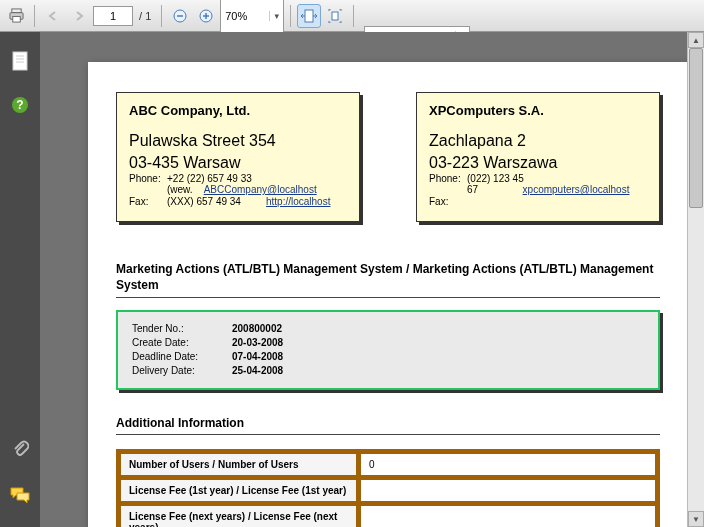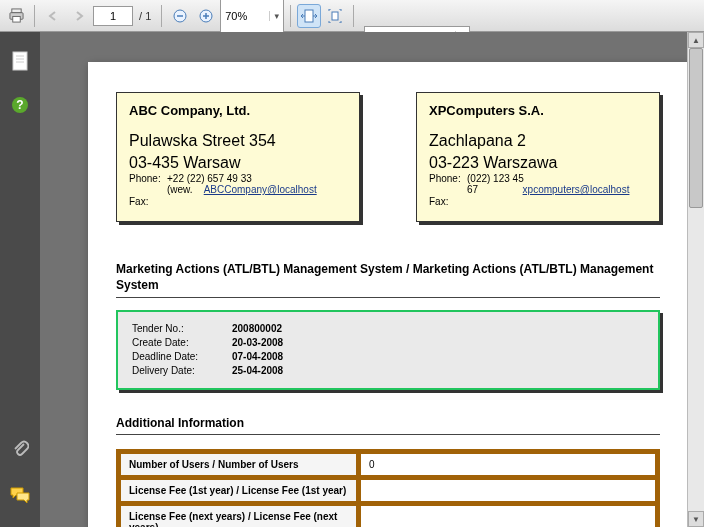--- a/index.html
+++ b/index.html
@@ -149,20 +149,21 @@
 
       <div class="company-row">
         <div class="company-box">
           <div class="comp-name">ABC Company, Ltd.</div>
           <div class="comp-line">Pulawska Street 354</div>
           <div class="comp-line">03-435 Warsaw</div>
           <div class="comp-grid">
             <span>Phone:</span>
             <span><span>+22 (22) 657 49 33 (wew.</span>&nbsp;&nbsp;&nbsp;&nbsp;<span class="comp-link">ABCCompany@localhost</span></span>
             <span>Fax:</span>
+            <span><span>(XXX) 657 49 34</span>&nbsp;&nbsp;&nbsp;&nbsp;&nbsp;&nbsp;&nbsp;&nbsp;&nbsp;<span class="comp-link">http://localhost</span></span>
           </div>
         </div>
         <div class="company-box">
           <div class="comp-name">XPComputers S.A.</div>
           <div class="comp-line">Zachlapana 2</div>
           <div class="comp-line">03-223 Warszawa</div>
           <div class="comp-grid">
             <span>Phone:</span>
             <span><span>(022) 123 45 67</span>&nbsp;&nbsp;&nbsp;&nbsp;&nbsp;&nbsp;&nbsp;&nbsp;&nbsp;&nbsp;&nbsp;&nbsp;&nbsp;&nbsp;&nbsp;&nbsp;<span class="comp-link">xpcomputers@localhost</span></span>
             <span>Fax:</span>

